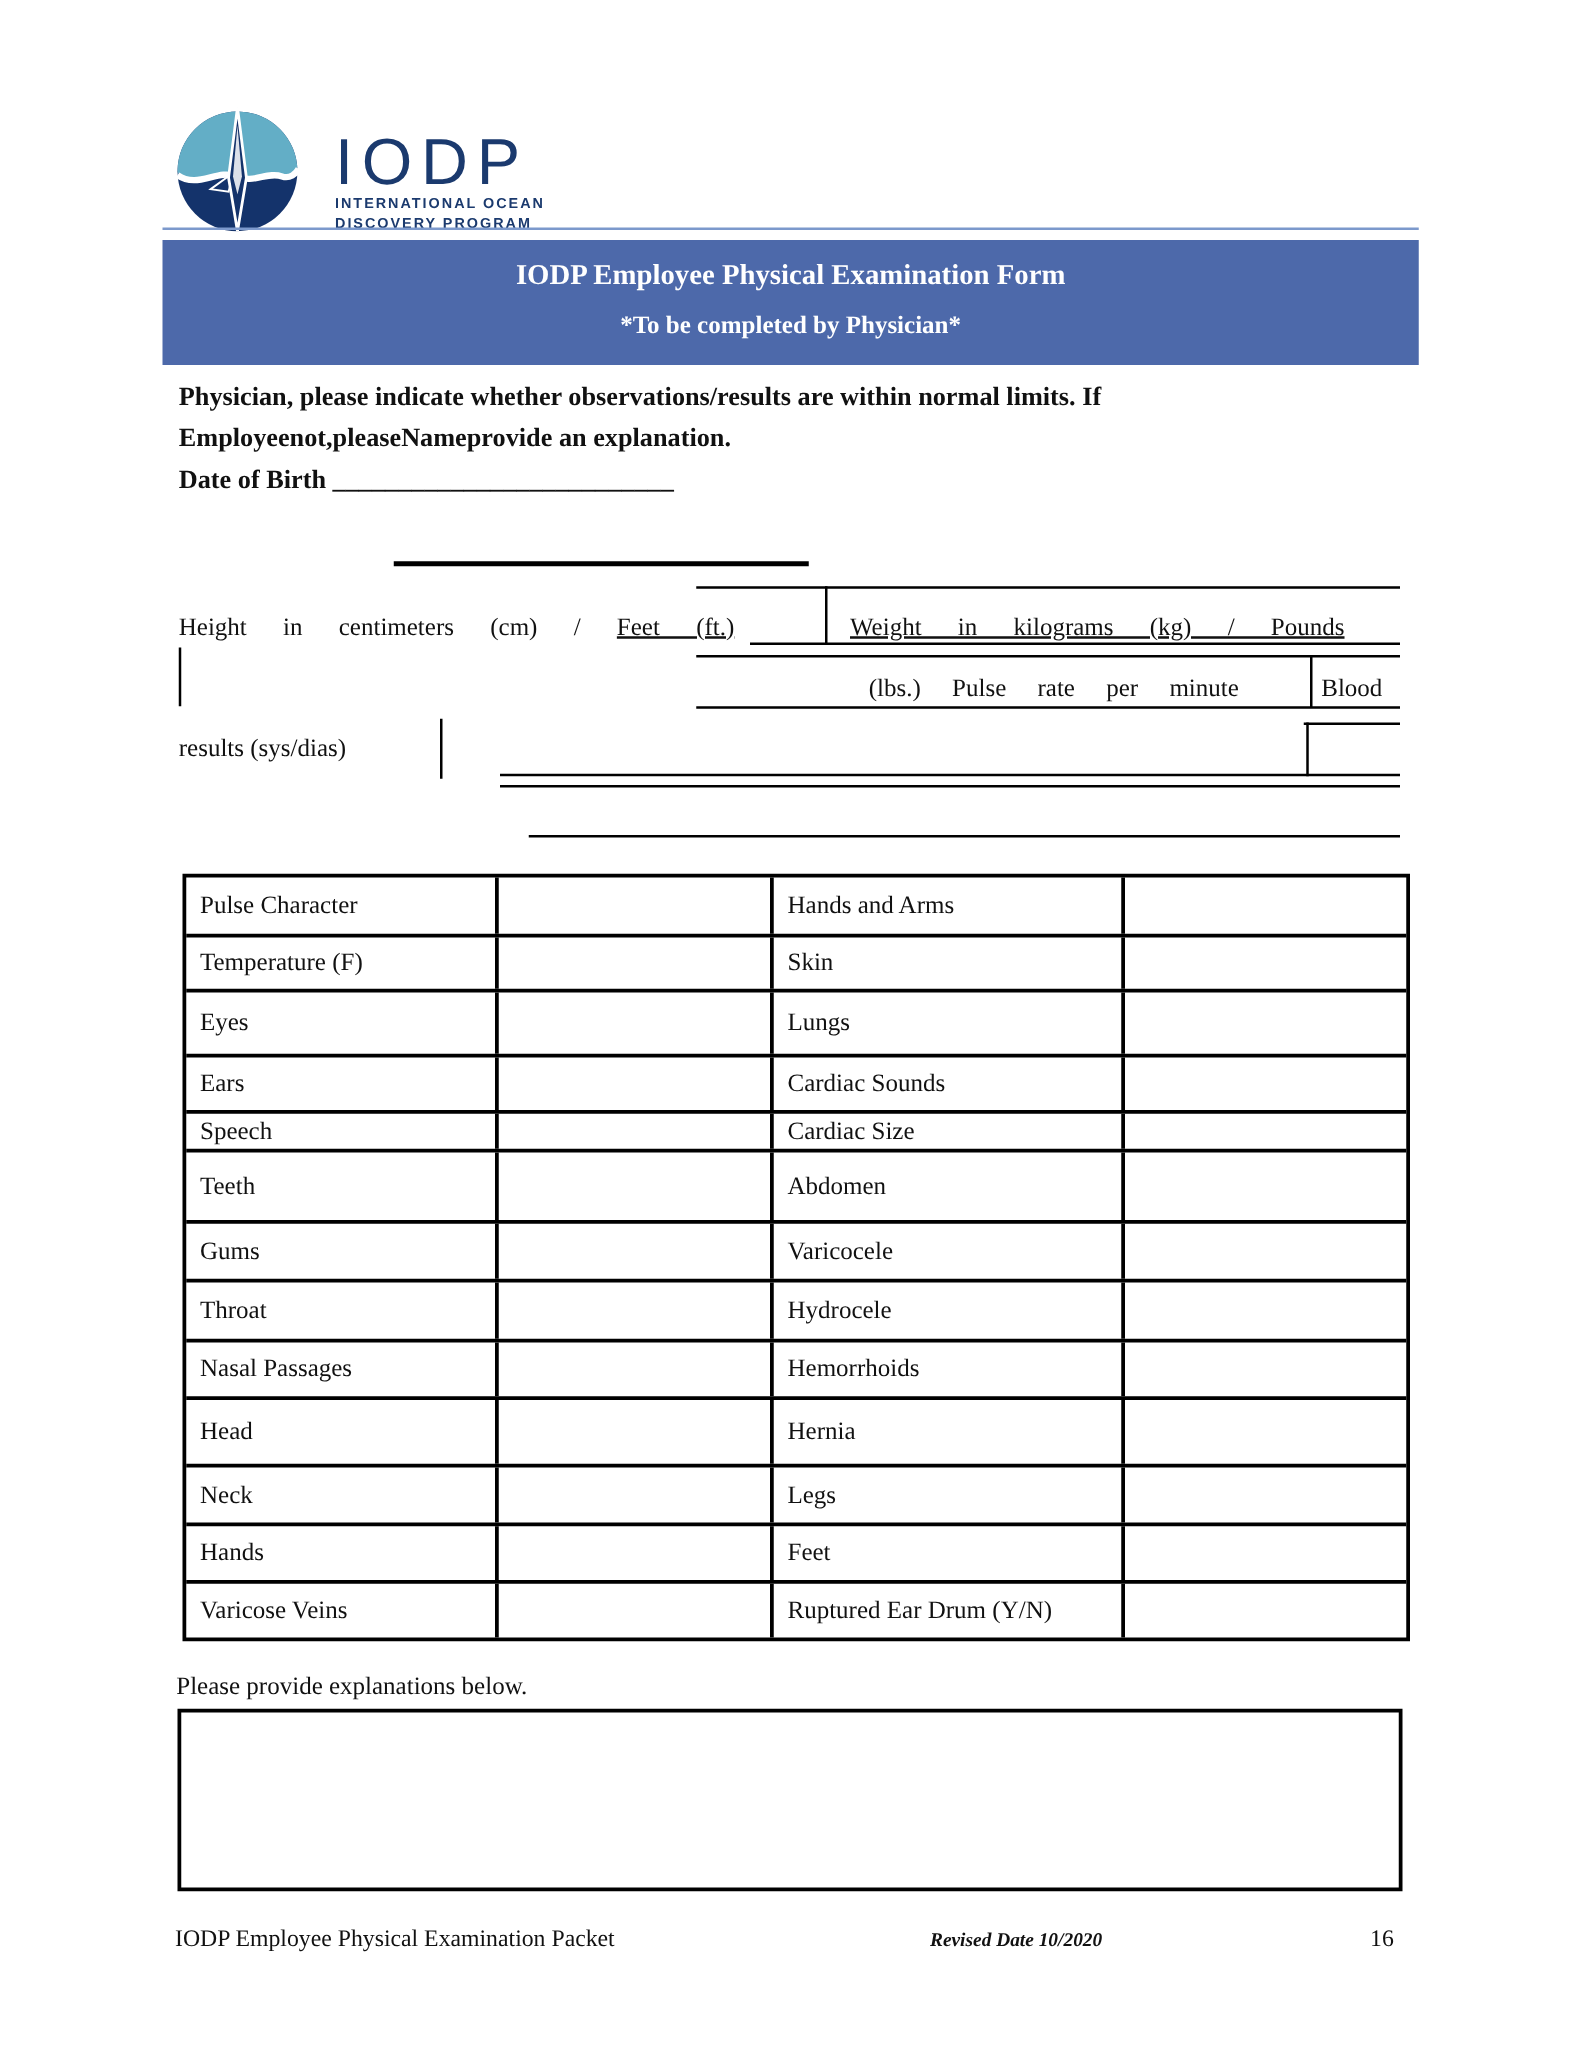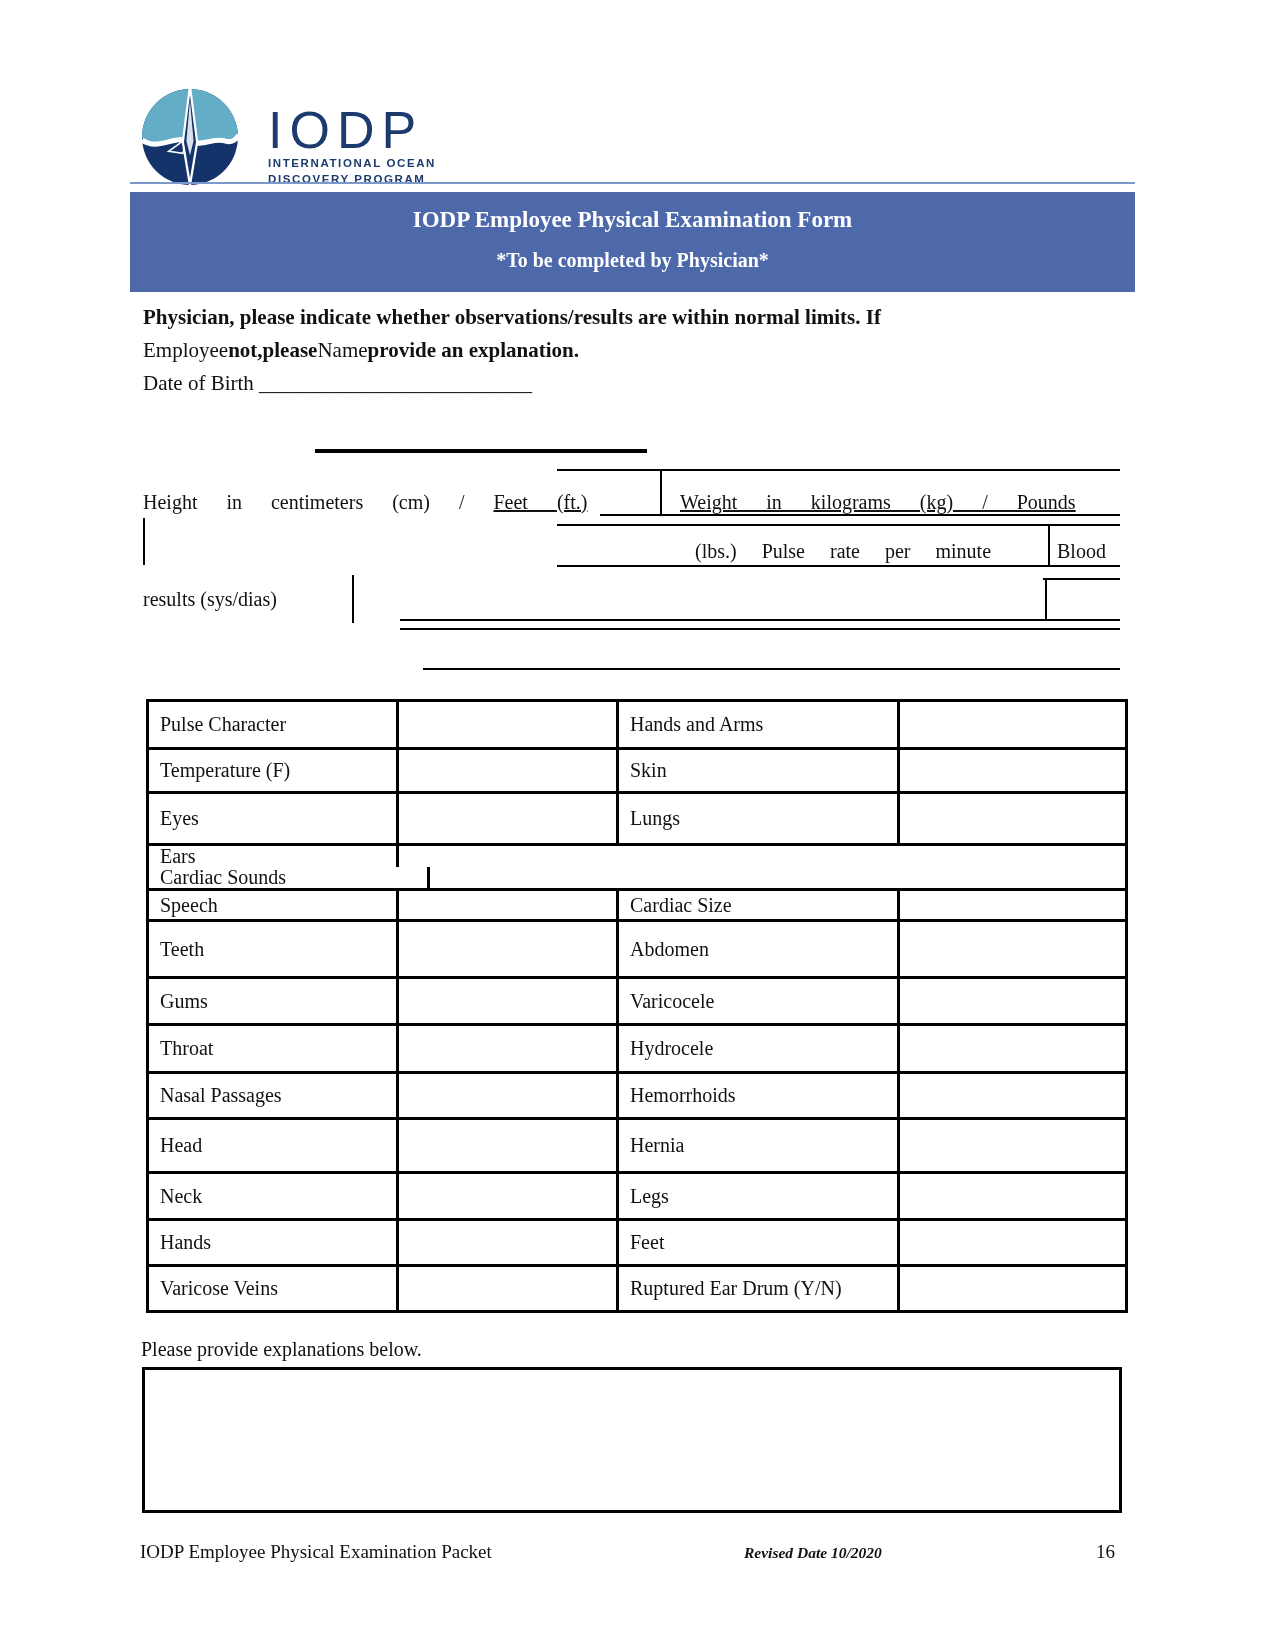--- a/index.html
+++ b/index.html
@@ -19,40 +19,40 @@
   .pre-banner-rule{position:absolute;left:130px;top:182px;width:1005px;height:2px;background:#7c99cc;}
 
   
   .banner{position:absolute;left:130px;top:192px;width:1005px;height:100px;text-align:center;}
   .banner-title{color:#fff;font-weight:bold;font-size:23px;line-height:34px;padding-top:11px;}
   .banner-subtitle{color:#fff;font-weight:bold;font-size:20px;line-height:24px;margin-top:11px;}
 
   
   .intro{position:absolute;left:143px;top:301px;width:995px;font-size:21px;line-height:33px;}
   .b{font-weight:bold;}
-  .r{font-weight:normal;}
+  .r{font-weight:bold;}
   .intro-line{white-space:nowrap;}
 
   
   .rule{position:absolute;background:#000;}
   .tick{position:absolute;background:#000;width:2px;}
 
   .vital{position:absolute;font-size:20px;white-space:nowrap;}
   .ws{word-spacing:24px;}
   .ws2{word-spacing:20px;}
   .ul{text-decoration:underline;}
 
   
   .exam-table{position:absolute;left:146px;top:699px;width:982px;border:3px solid #000;box-sizing:border-box;}
   .t-row{display:flex;box-sizing:border-box;}
   .t-row + .t-row{border-top:3px solid #000;}
   .t-row:nth-child(1){height:45px;}
   .t-row:nth-child(2){height:44px;}
   .t-row:nth-child(3){height:52px;}
-  .t-row:nth-child(4){height:45px;flex-direction:column;}
+  .t-row:nth-child(4){height:45px;}
   .t-row:nth-child(5){height:31px;}
   .t-row:nth-child(6){height:57px;}
   .t-row:nth-child(7){height:47px;}
   .t-row:nth-child(8){height:48px;}
   .t-row:nth-child(9){height:46px;}
   .t-row:nth-child(10){height:54px;}
   .t-row:nth-child(11){height:47px;}
   .t-row:nth-child(12){height:46px;}
   .t-row:nth-child(13){height:46px;}
   .t-cell{box-sizing:border-box;display:flex;align-items:center;padding-left:11px;

